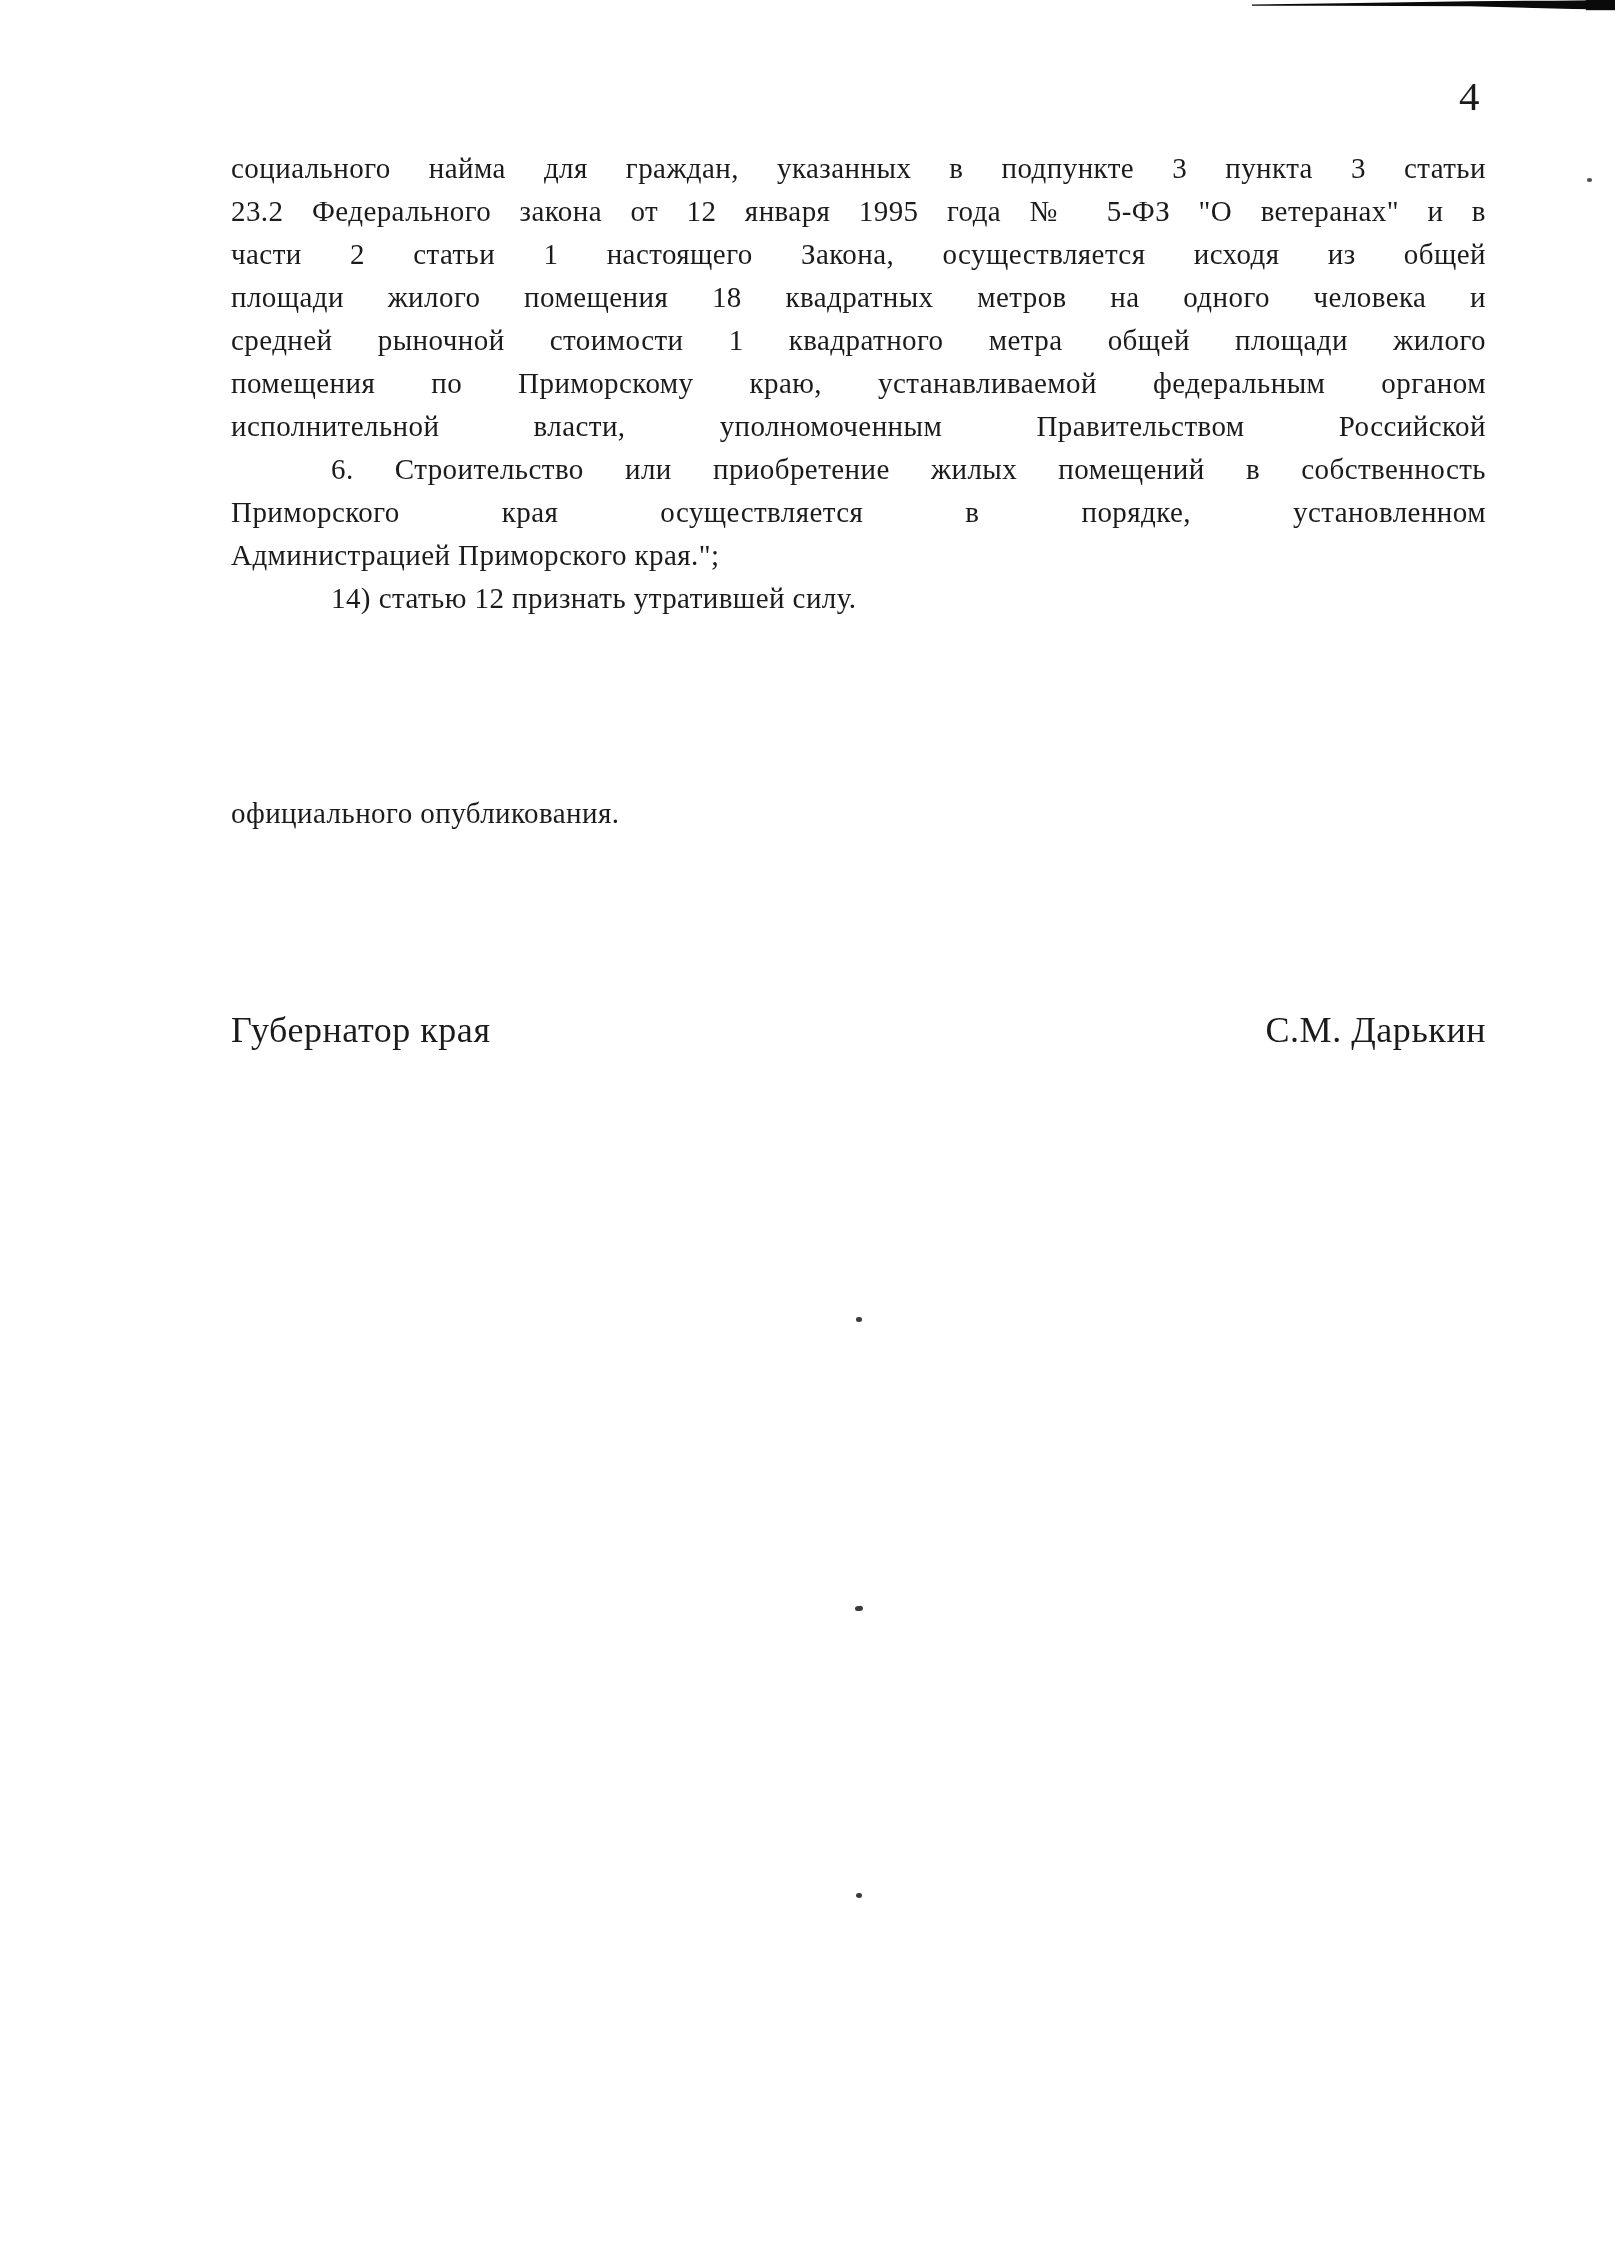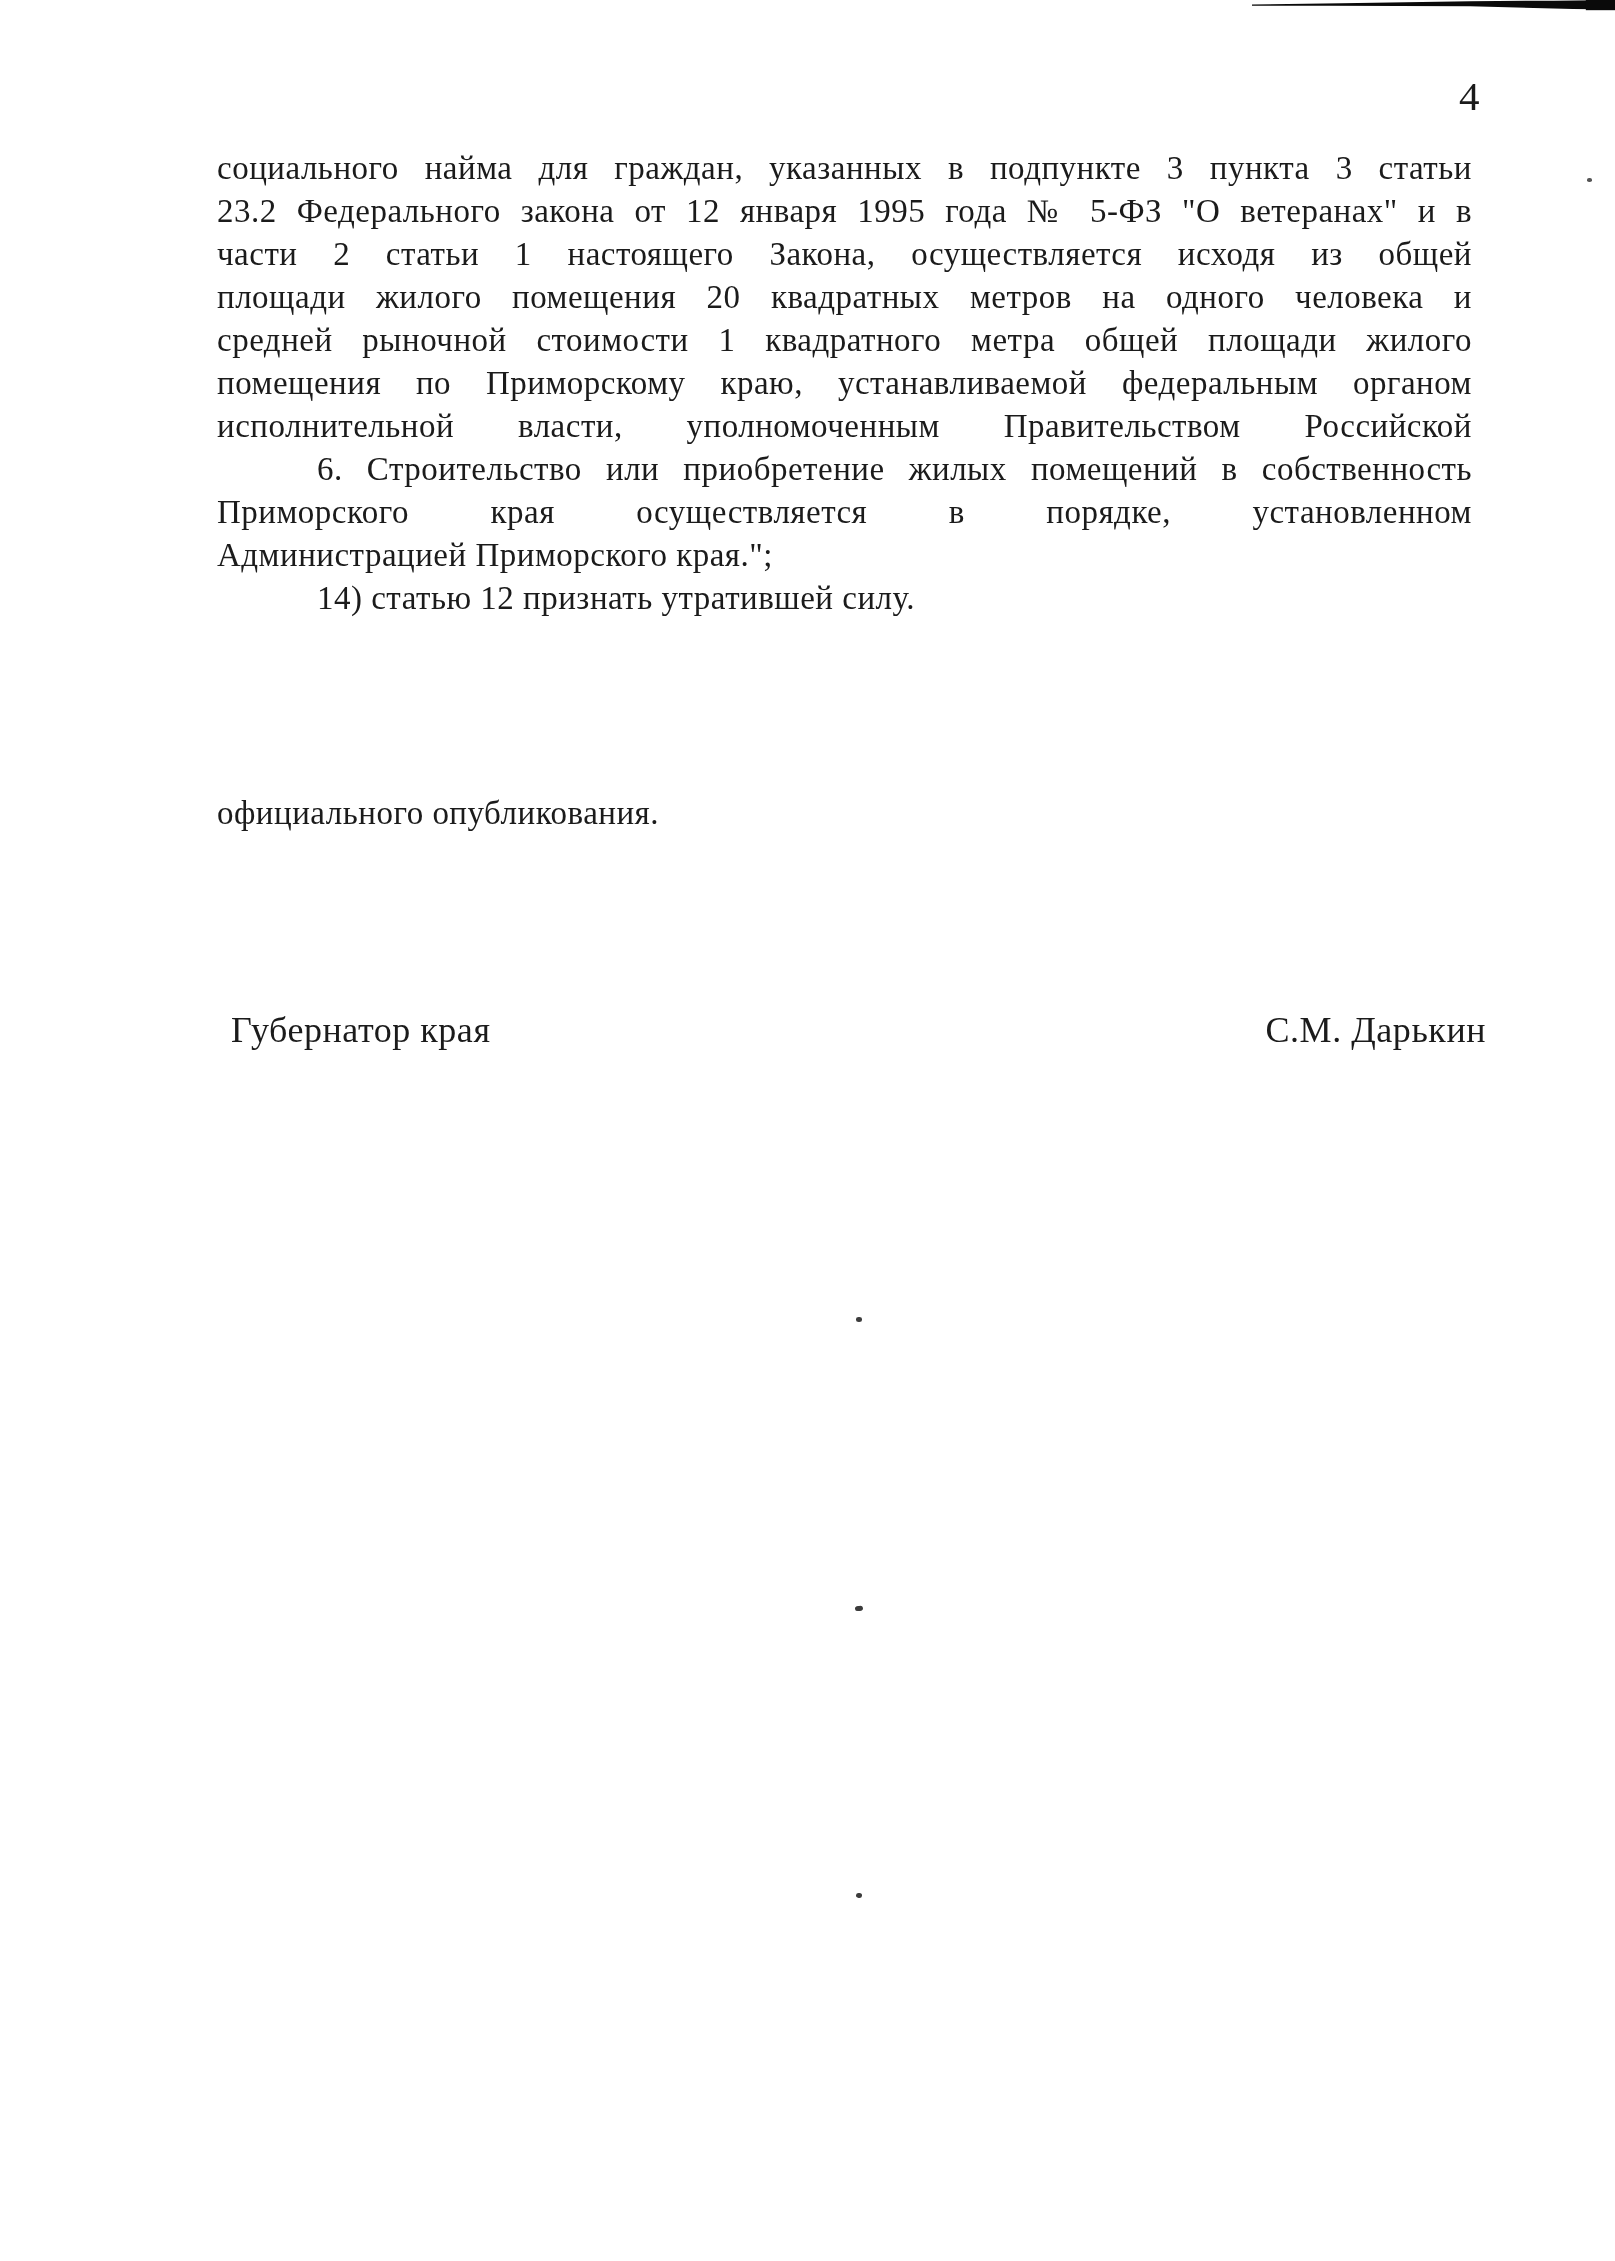--- a/index.html
+++ b/index.html
@@ -32,23 +32,23 @@
     position: absolute;
     top: 72px;
     left: 1459px;
     font-size: 41px;
     line-height: 48px;
     letter-spacing: 0.01em;
   }
   
   .text-block {
     position: absolute;
-    left: 217px;
+    left: 231px;
     width: 1255px;
-    font-size: 33px;
+    font-size: 29px;
     line-height: 43px;
     letter-spacing: 0.015em;
   }
   .block-1 { top: 147px; }
   .block-2 { top: 792px; }
   .line {
     display: block;
     width: 100%;
     box-sizing: border-box;
     text-align: left;
@@ -93,21 +93,21 @@
     <polygon points="0,7 140,5 340,2 470,1 567,0 567,15 500,14 340,10 120,9 0,9" fill="#0a0a0a"></polygon>
     <rect x="520" y="0" width="47" height="16" fill="#0a0a0a"></rect>
   </svg>
 
   <div class="page-number">4</div>
 
   <main class="text-block block-1">
     <div class="line j">социального найма для граждан, указанных в подпункте 3 пункта 3 статьи</div>
     <div class="line j">23.2 Федерального закона от 12 января 1995 года № 5-ФЗ "О ветеранах" и в</div>
     <div class="line j">части 2 статьи 1 настоящего Закона, осуществляется исходя из общей</div>
-    <div class="line j">площади жилого помещения 20 квадратных метров на одного человека и</div>
+    <div class="line j">площади жилого помещения 18 квадратных метров на одного человека и</div>
     <div class="line j">средней рыночной стоимости 1 квадратного метра общей площади жилого</div>
     <div class="line j">помещения по Приморскому краю, устанавливаемой федеральным органом</div>
     <div class="line j">исполнительной власти, уполномоченным Правительством Российской</div>
     <div class="line j ind">6. Строительство или приобретение жилых помещений в собственность</div>
     <div class="line j">Приморского края осуществляется в порядке, установленном</div>
     <div class="line">Администрацией Приморского края.";</div>
     <div class="line ind">14) статью 12 признать утратившей силу.</div>
   </main>
 
   <section class="text-block block-2">

